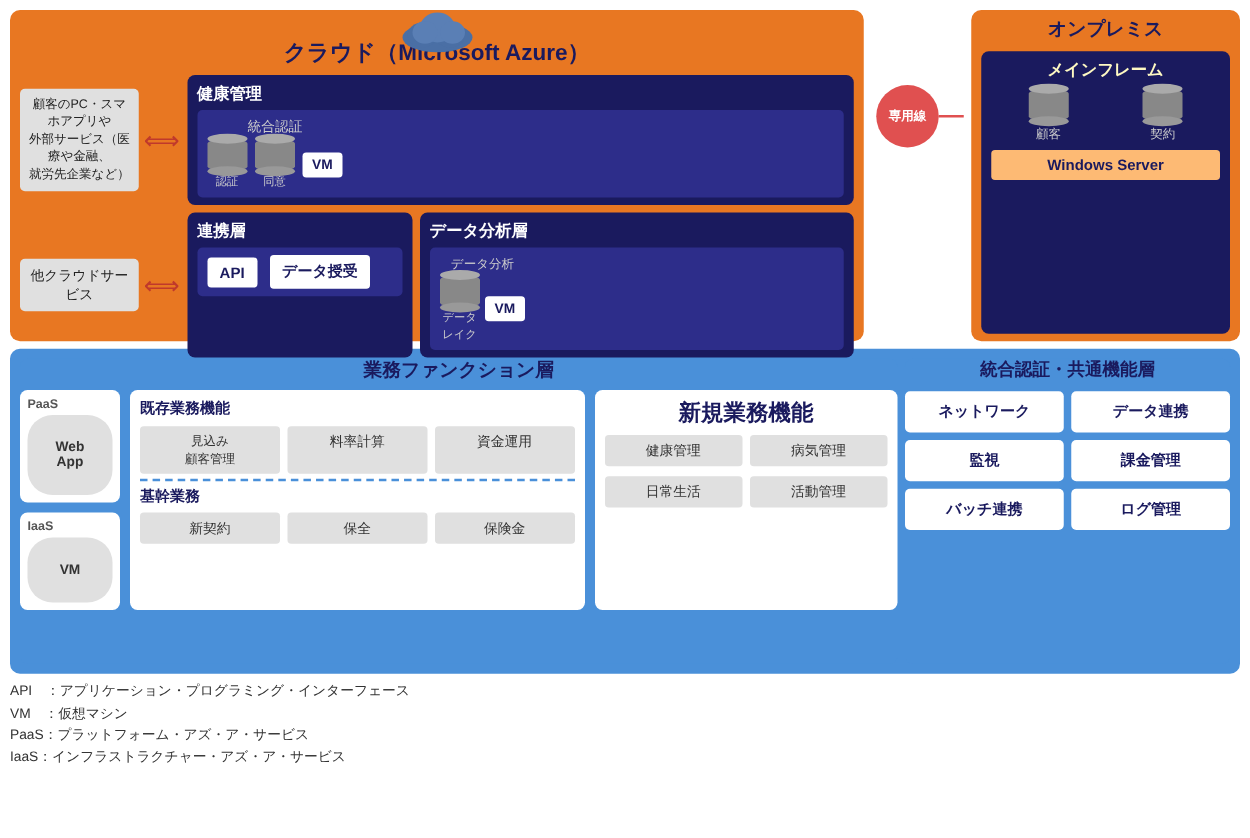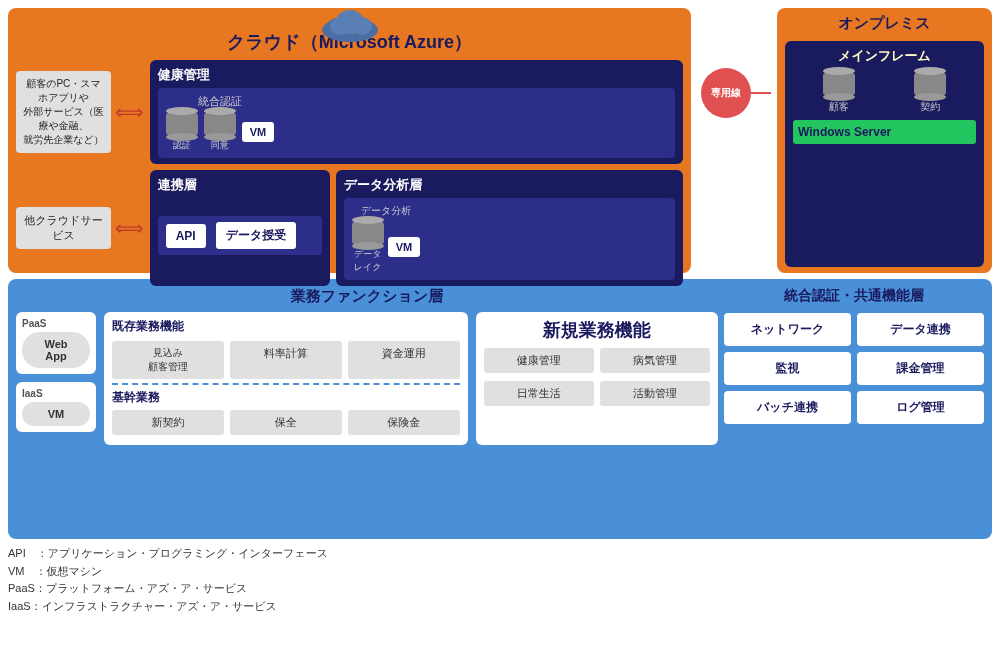--- a/index.html
+++ b/index.html
@@ -131,21 +131,21 @@
       border-radius: 6px;
       padding: 6px 8px;
       color: #fff;
       flex: 0 0 180px;
     }
 
     .connect-block-title {
       font-size: 13px;
       font-weight: bold;
       color: #fff;
-      margin-bottom: 22px;
+      margin-bottom: 4px;
     }
 
     .connect-inner {
       background: #2d2d8a;
       border-radius: 4px;
       padding: 6px 8px;
       display: flex;
       gap: 10px;
       align-items: center;
     }
@@ -237,25 +237,25 @@
       align-items: center;
       gap: 3px;
     }
 
     .db-label {
       font-size: 10px;
       color: #ccc;
     }
 
     .windows-server-box {
-      background: #22c55e;
+      background: #fdba74;
       color: #1a1a5e;
       border-radius: 3px;
       padding: 5px;
-      text-align: left;
+      text-align: center;
       font-size: 12px;
       font-weight: bold;
     }
 
     .dedicated-circle {
       background: #e05050;
       color: #fff;
       border-radius: 50%;
       width: 50px;
       height: 50px;
@@ -323,21 +323,21 @@
 
     .paas-label {
       font-size: 10px;
       color: #555;
       font-weight: bold;
     }
 
     .paas-inner-box {
       background: #e0e0e0;
       border-radius: 20px;
-      padding: 6px 10px;
+      padding: 20px 10px;
       font-size: 11px;
       font-weight: bold;
       color: #333;
       text-align: center;
       width: 100%;
     }
 
     
     .business-funcs {
       flex: 1;

